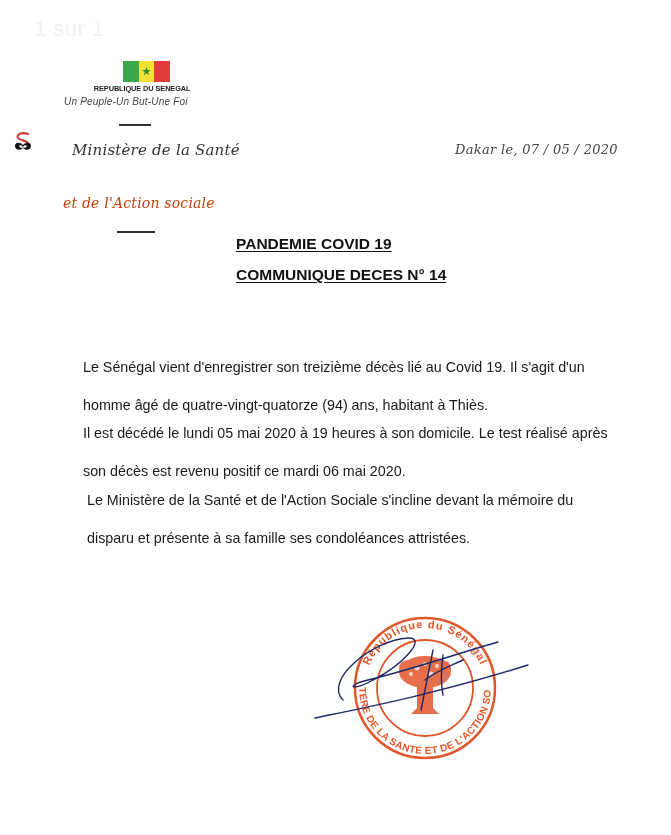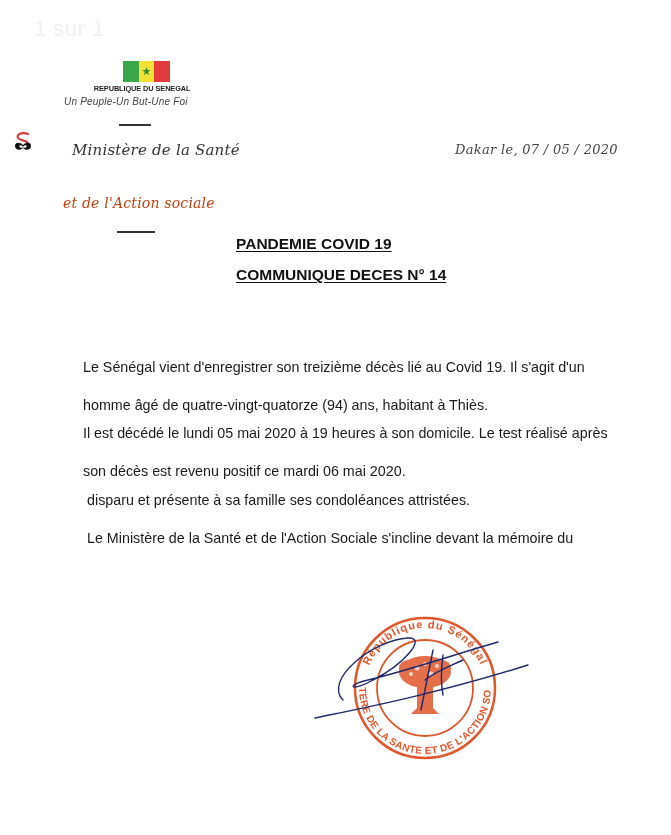--- a/index.html
+++ b/index.html
@@ -189,22 +189,22 @@
   <p>Le Sénégal vient d'enregistrer son treizième décès lié au Covid 19. Il s'agit d'un</p>
   <p>homme âgé de quatre-vingt-quatorze (94) ans, habitant à Thiès.</p>
 </div>
 
 <div class="body-text para-2">
   <p>Il est décédé le lundi 05 mai 2020 à 19 heures à son domicile. Le test réalisé après</p>
   <p>son décès est revenu positif ce mardi 06 mai 2020.</p>
 </div>
 
 <div class="body-text para-3">
+  <p>Le Ministère de la Santé et de l'Action Sociale s'incline devant la mémoire du</p>
   <p>disparu et présente à sa famille ses condoléances attristées.</p>
-  <p>Le Ministère de la Santé et de l'Action Sociale s'incline devant la mémoire du</p>
 </div>
 
 <div class="stamp">
   <svg width="230" height="150" viewBox="0 0 230 150">
     <defs>
       <path id="arcTop" d="M 52 78 A 60 60 0 0 1 172 78"></path>
       <path id="arcBottom" d="M 46 78 A 66 66 0 0 0 178 78"></path>
     </defs>
     <g>
       <circle cx="112" cy="78" r="70" fill="none" stroke="#e0572b" stroke-width="2.5"></circle>

